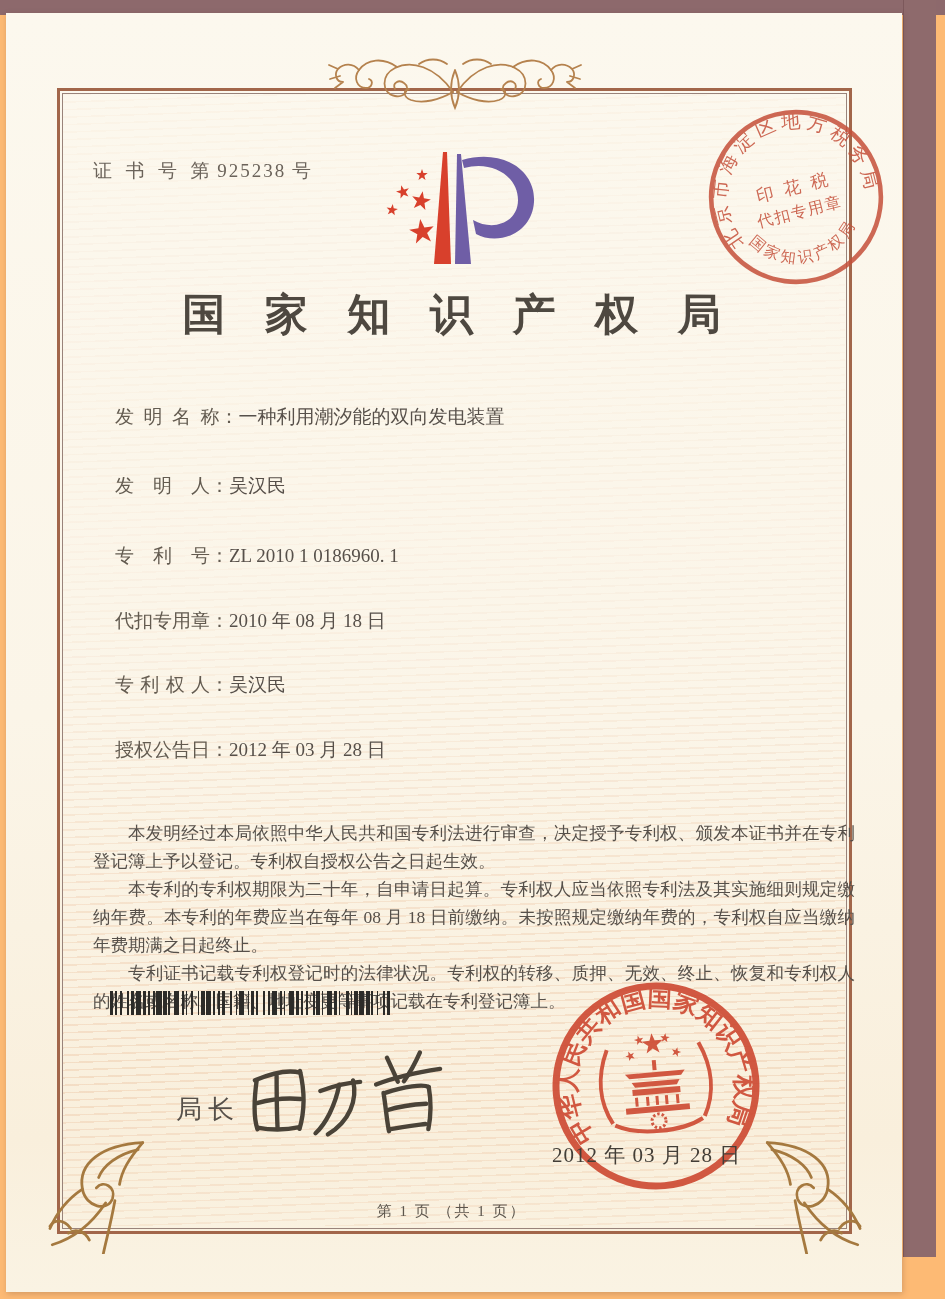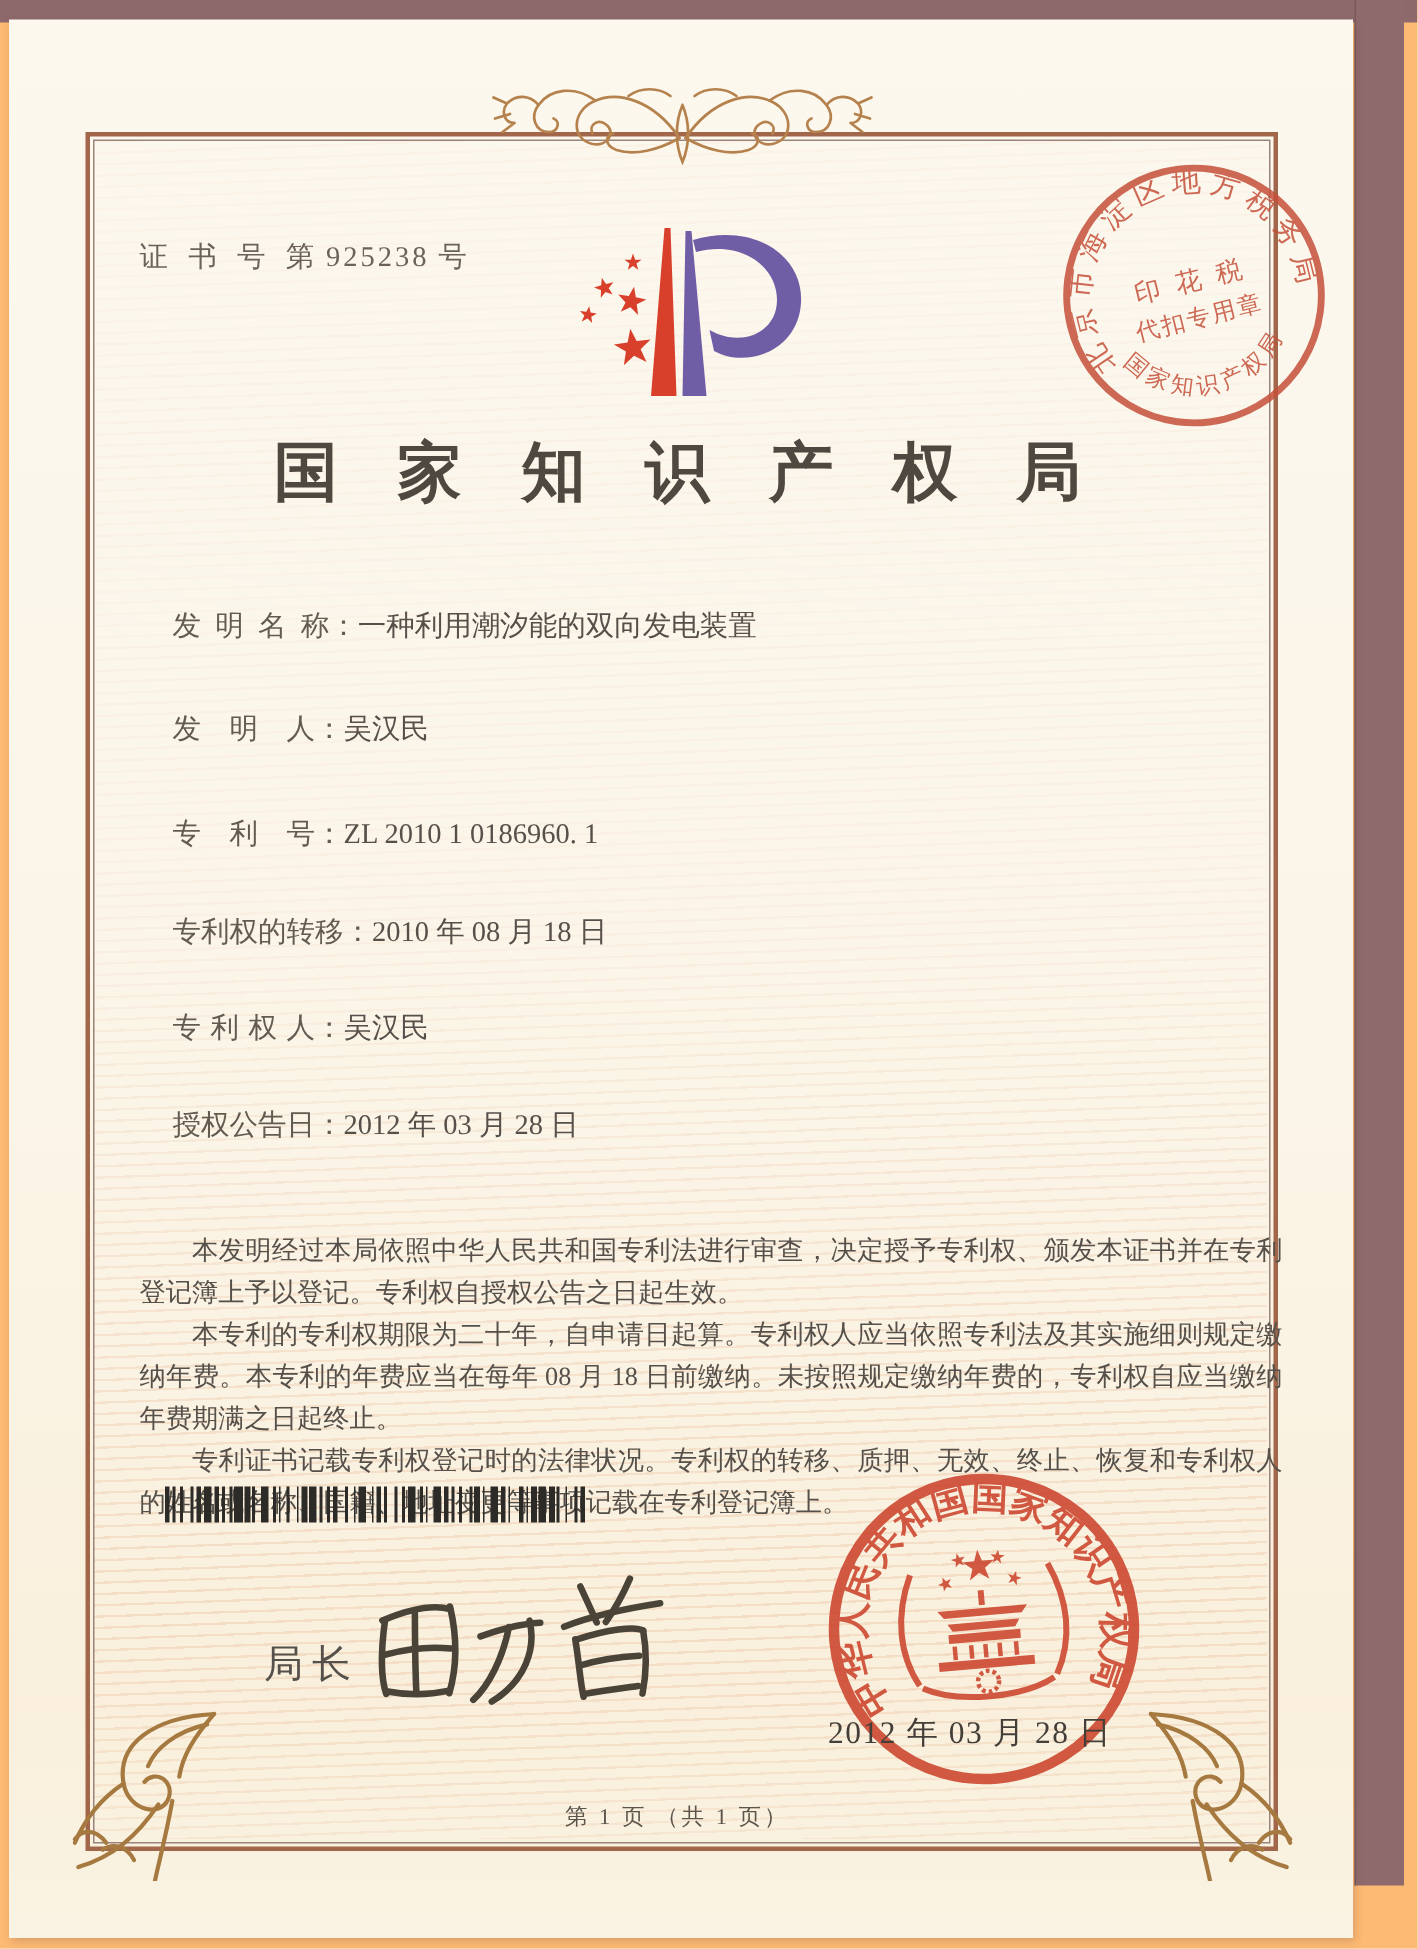--- a/index.html
+++ b/index.html
@@ -127,21 +127,21 @@
       <text x="88" y="108" text-anchor="middle" font-size="15.5" letter-spacing="1.5">代扣专用章</text>
     </g>
   </svg>
 
   <div class="abs title">国家知识产权局</div>
 
   <div class="abs fields">
     <div class="frow" style="top:0;"><span class="flabel">发 明 名 称：</span><span>一种利用潮汐能的双向发电装置</span></div>
     <div class="frow" style="top:69px;text-align:right;"><span class="flabel">发　明　人：</span><span>吴汉民</span></div>
     <div class="frow" style="top:139px;"><span class="flabel">专　利　号：</span><span>ZL 2010 1 0186960. 1</span></div>
-    <div class="frow" style="top:204px;"><span class="flabel">专利权的转移：</span><span>2010 年 08 月 18 日</span></div>
+    <div class="frow" style="top:204px;"><span class="flabel">代扣专用章：</span><span>2010 年 08 月 18 日</span></div>
     <div class="frow" style="top:268px;"><span class="flabel">专 利 权 人：</span><span>吴汉民</span></div>
     <div class="frow" style="top:333px;"><span class="flabel">授权公告日：</span><span>2012 年 03 月 28 日</span></div>
   </div>
 
   <div class="abs paras">
     <p>本发明经过本局依照中华人民共和国专利法进行审查，决定授予专利权、颁发本证书并在专利登记簿上予以登记。专利权自授权公告之日起生效。</p>
     <p>本专利的专利权期限为二十年，自申请日起算。专利权人应当依照专利法及其实施细则规定缴纳年费。本专利的年费应当在每年 08 月 18 日前缴纳。未按照规定缴纳年费的，专利权自应当缴纳年费期满之日起终止。</p>
     <p>专利证书记载专利权登记时的法律状况。专利权的转移、质押、无效、终止、恢复和专利权人的姓名或名称、国籍、地址变更等事项记载在专利登记簿上。</p>
   </div>
 

